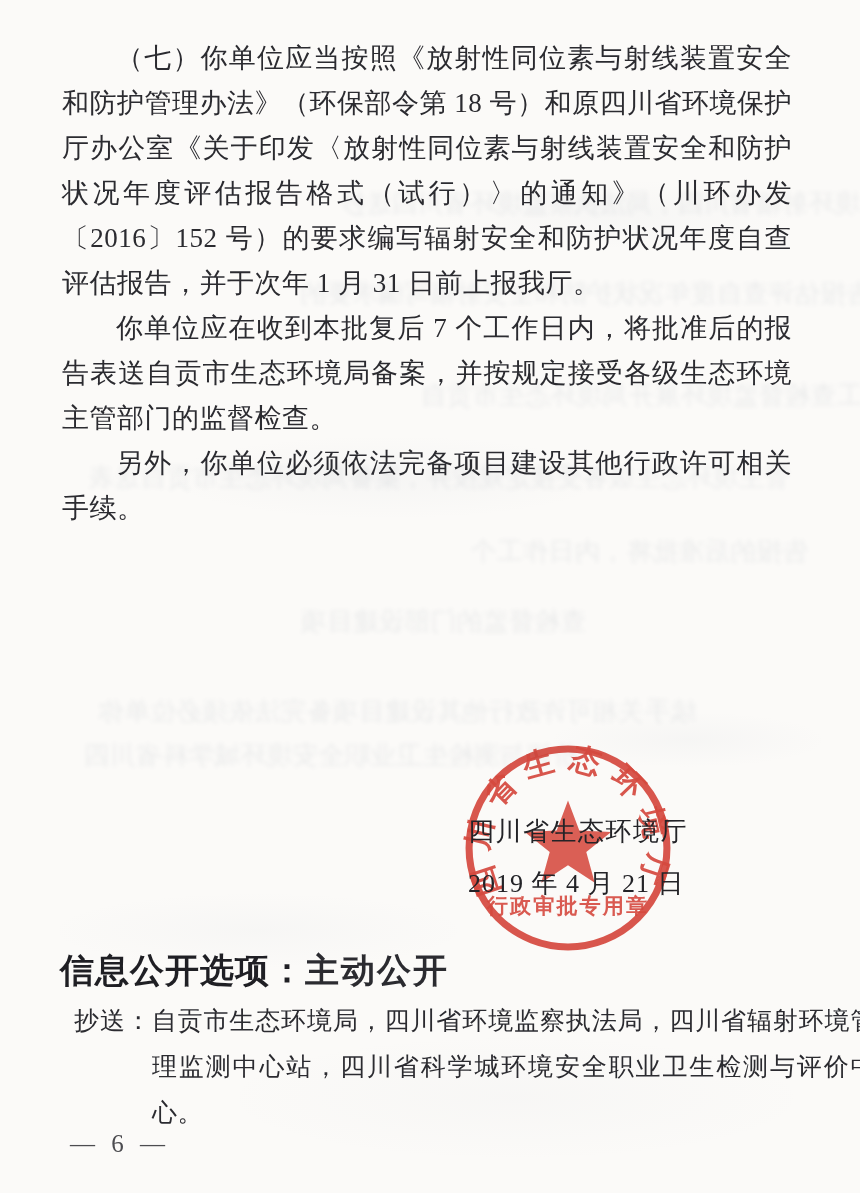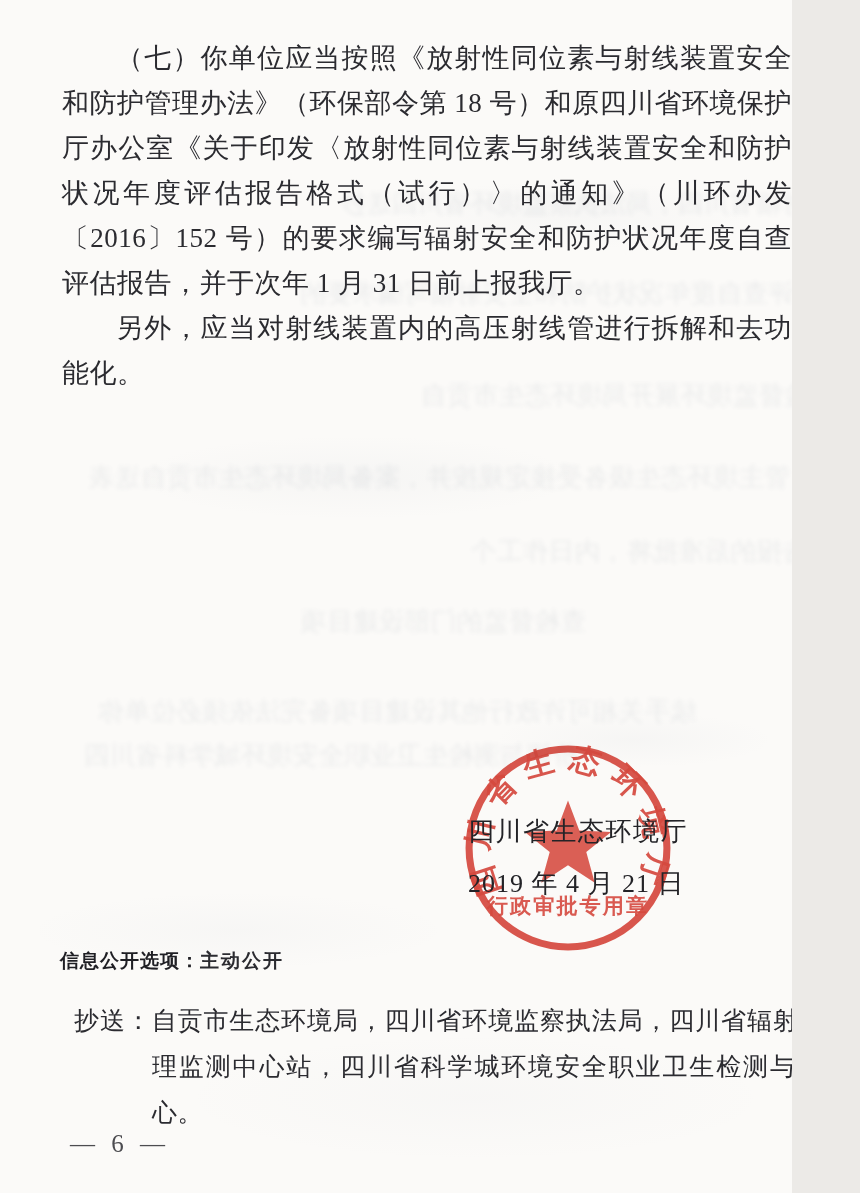--- a/index.html
+++ b/index.html
@@ -2,21 +2,21 @@
 <html><head>
 <meta charset="utf-8">
 <style>
   html,body{margin:0;padding:0;}
   body{
     width:860px;height:1193px;overflow:hidden;
     background:#eceae7;
     font-family:"Liberation Serif","DejaVu Serif",serif;
   }
   .page{
-    position:relative;width:792px;height:1193px;overflow:hidden;
+    position:relative;width:860px;height:1193px;overflow:hidden;
     background:
       radial-gradient(ellipse 260px 50px at 72% 18%, rgba(150,160,175,.045), transparent 70%),
       radial-gradient(ellipse 320px 60px at 45% 40%, rgba(150,160,175,.05), transparent 70%),
       radial-gradient(ellipse 200px 40px at 80% 62%, rgba(150,160,175,.05), transparent 70%),
       radial-gradient(ellipse 300px 55px at 30% 78%, rgba(150,160,175,.04), transparent 70%),
       radial-gradient(ellipse 420px 90px at 60% 92%, rgba(150,160,175,.035), transparent 70%),
       #fbfaf8;
     color:#2b2b30;
   }
   
@@ -34,21 +34,21 @@
   .sig-block{position:absolute;left:468px;top:814px;z-index:5;}
   .sig-line{font-size:26px;letter-spacing:1.5px;color:#232327;white-space:nowrap;}
   .sig-date{margin-top:17px;font-size:26px;letter-spacing:1px;color:#232327;white-space:nowrap;}
   
   .seal{
     position:absolute;left:461px;top:741px;width:214px;height:214px;
     z-index:4;mix-blend-mode:multiply;opacity:.93;
     filter:blur(.3px);
   }
   
-  .disclosure{position:absolute;left:60px;top:948px;font-size:19px;white-space:nowrap;}
+  .disclosure{position:absolute;left:60px;top:948px;font-size:34px;white-space:nowrap;}
   .disclosure .lbl{
     font-family:"Liberation Sans","DejaVu Sans",sans-serif;
     font-weight:700;color:#1f1f24;letter-spacing:1px;
   }
   .disclosure .val{font-weight:600;color:#2b2b30;letter-spacing:2px;}
   .cc-block{
     position:absolute;left:74px;top:998px;width:724px;
     font-size:25px;line-height:46px;color:#2b2b30;
     padding-left:78px;text-indent:-78px;text-align:justify;letter-spacing:.5px;
   }
@@ -72,21 +72,22 @@
   <div class="ghost" style="top:276px;left:300px;">告报估评查自度年况状护防和全安射辐写编求要的</div>
   <div class="ghost" style="top:378px;left:420px;">作工查检督监境环展开局境环态生市贡自</div>
   <div class="ghost" style="top:460px;left:88px;">管主境环态生级各受接定规按并，案备局境环态生市贡自送表</div>
   <div class="ghost" style="top:534px;left:470px;">告报的后准批将，内日作工个</div>
   <div class="ghost" style="top:604px;left:300px;">查检督监的门部设建目项</div>
   <div class="ghost" style="top:694px;left:98px;">续手关相可许政行他其设建目项备完法依须必位单你</div>
   <div class="ghost" style="top:738px;left:84px;">价评与测检生卫业职全安境环城学科省川四</div>
 
   <div class="body-text">
     <p>（七）你单位应当按照《放射性同位素与射线装置安全和防护管理办法》（环保部令第 18 号）和原四川省环境保护厅办公室《关于印发〈放射性同位素与射线装置安全和防护状况年度评估报告格式（试行）〉的通知》（川环办发〔2016〕152 号）的要求编写辐射安全和防护状况年度自查评估报告，并于次年 1 月 31 日前上报我厅。</p>
-    <p>另外，应当对射线装置内的高压射线管进行拆解和去功能化。</p>
+    <p>你单位应在收到本批复后 7 个工作日内，将批准后的报告表送自贡市生态环境局备案，并按规定接受各级生态环境主管部门的监督检查。</p>
+    <p>另外，你单位必须依法完备项目建设其他行政许可相关手续。</p>
   </div>
 
   <svg class="seal" viewBox="0 0 212 212" aria-hidden="true">
     <defs>
       <path id="sealArc" d="M 42.1 150.7 A 78 78 0 1 1 169.9 150.7" fill="none"></path>
     </defs>
     <circle cx="106" cy="106" r="98" fill="none" stroke="#d63c31" stroke-width="7" opacity=".92"></circle>
     <polygon points="106,59 117.2,88.6 148.8,90.1 124.1,109.9 132.5,140.4 106,123 79.5,140.4 87.9,109.9 63.2,90.1 94.8,88.6" fill="#d63c31" opacity=".88"></polygon>
     <text font-size="30" fill="#d63c31" letter-spacing="12" opacity=".92" font-family="Liberation Sans, DejaVu Sans, sans-serif" font-weight="bold">
       <textPath href="#sealArc" startOffset="50%" text-anchor="middle">四川省生态环境厅</textPath>

